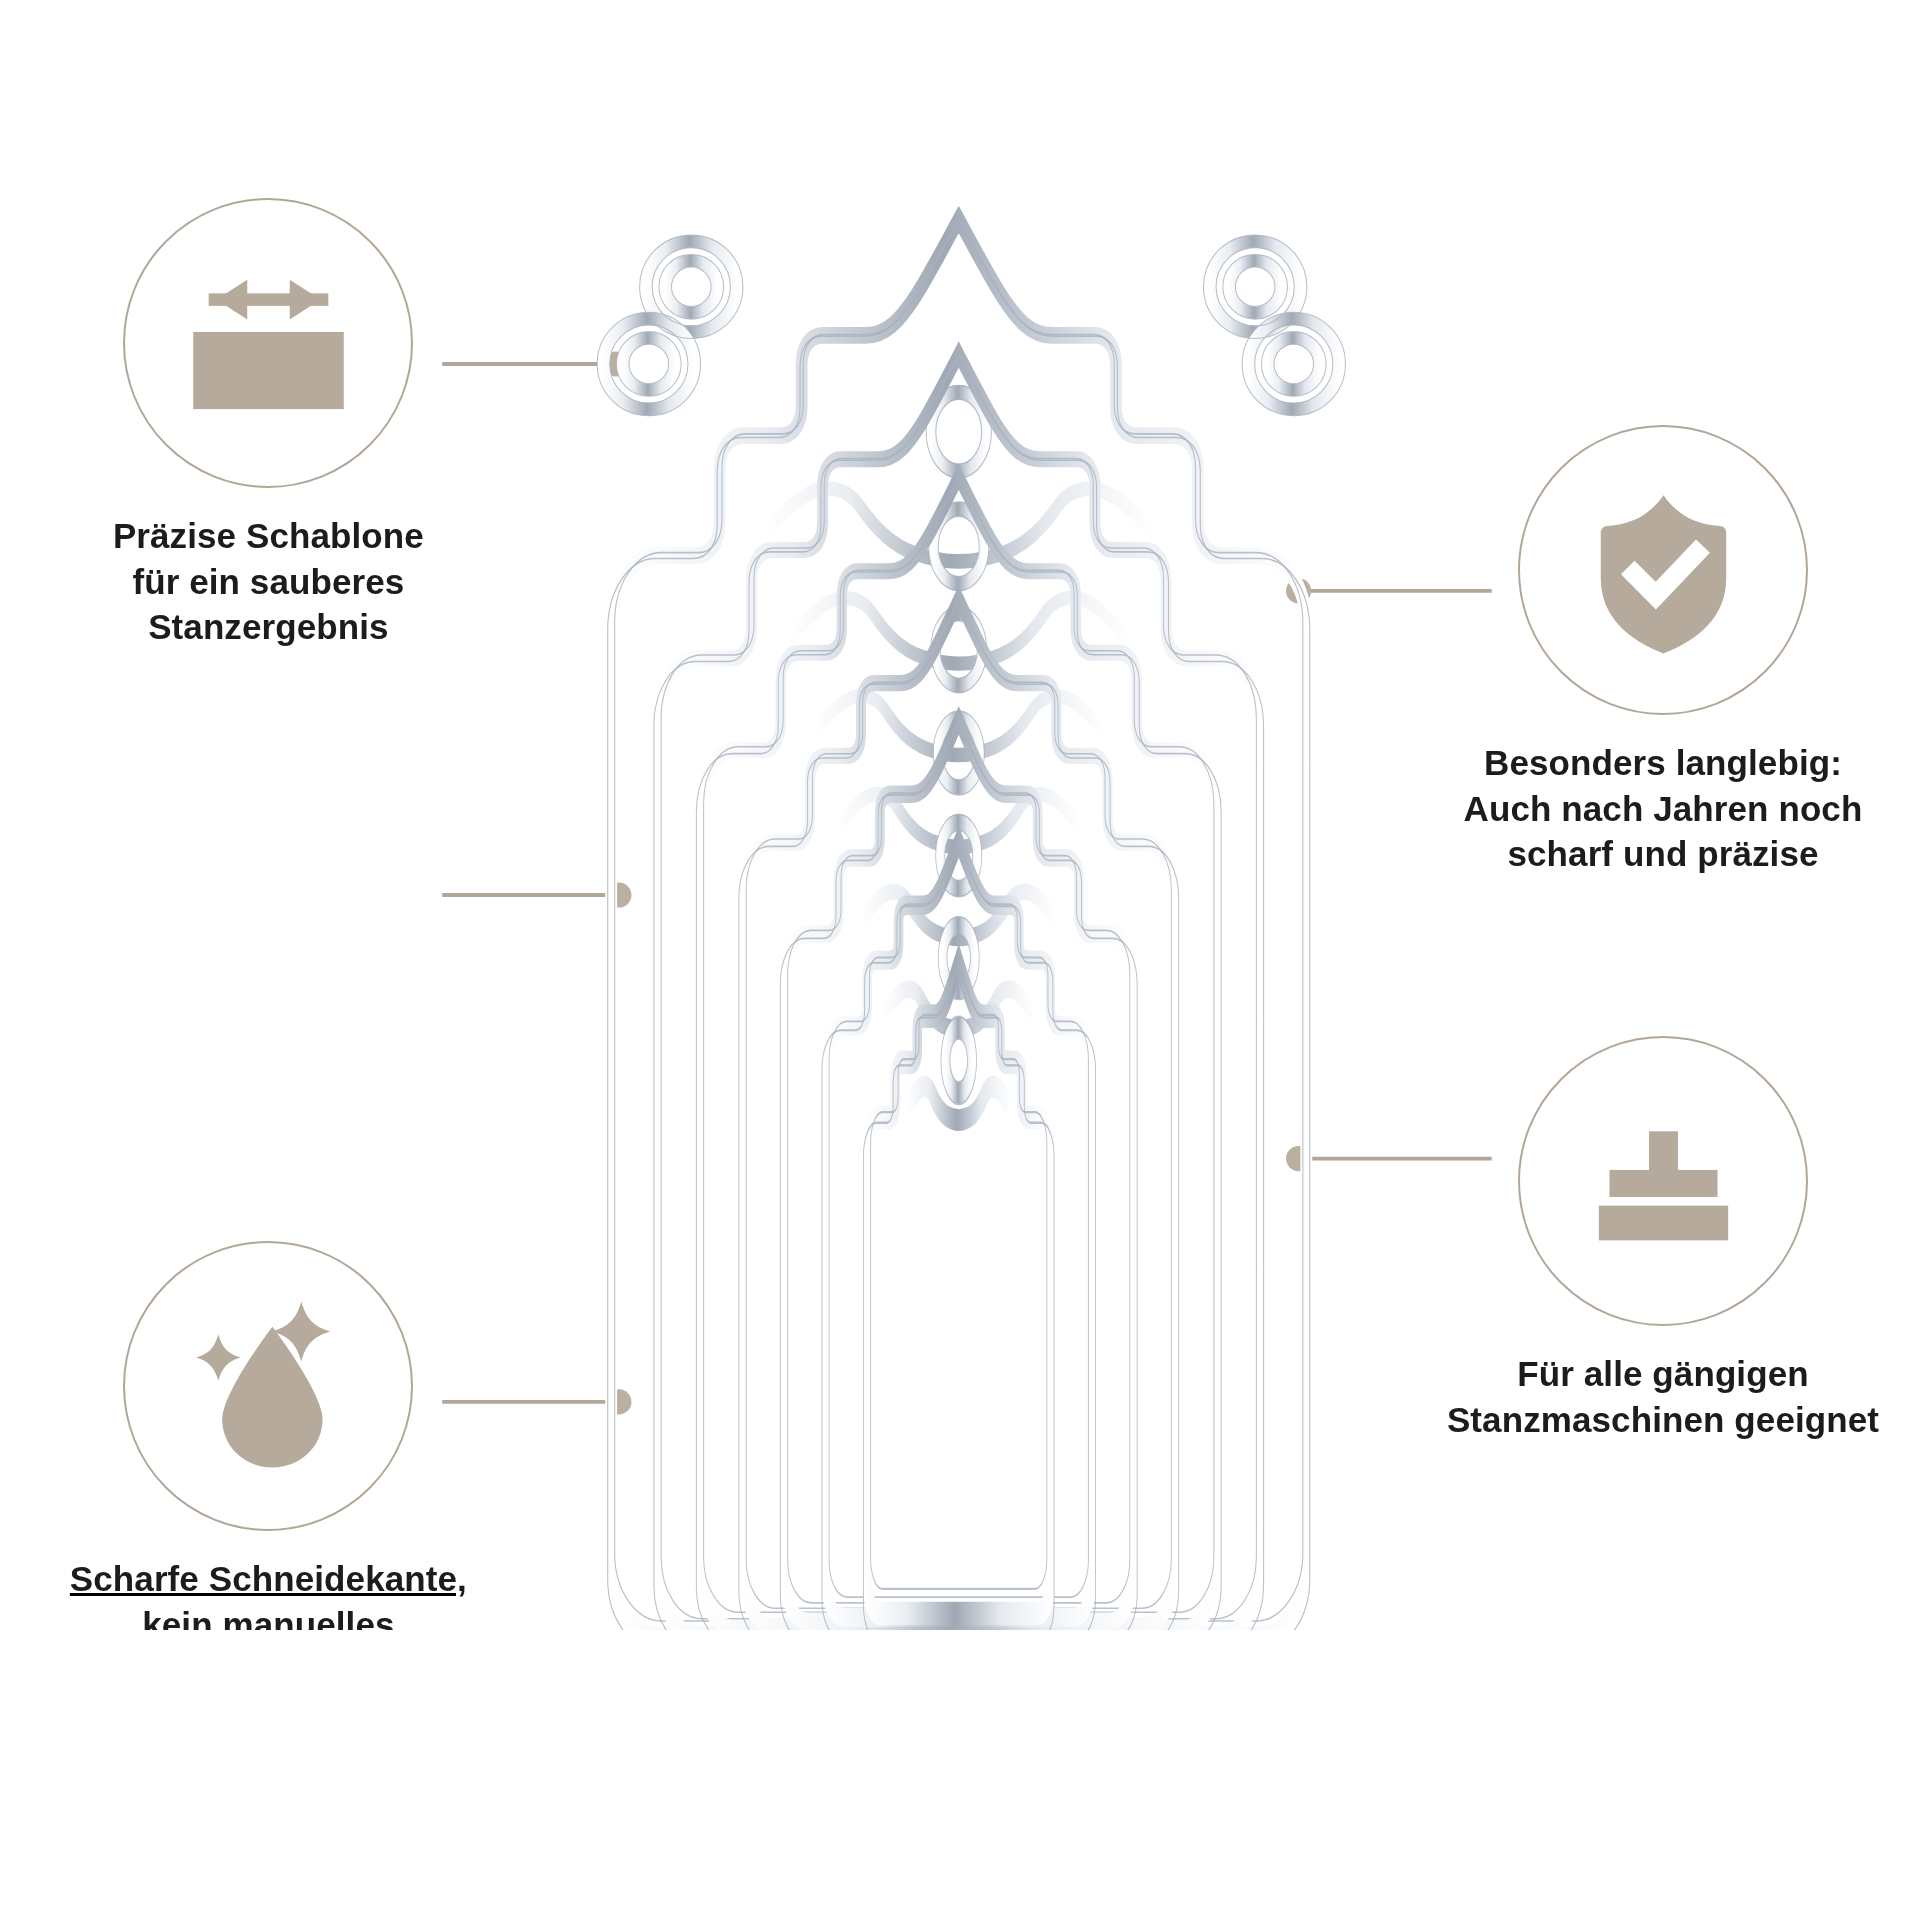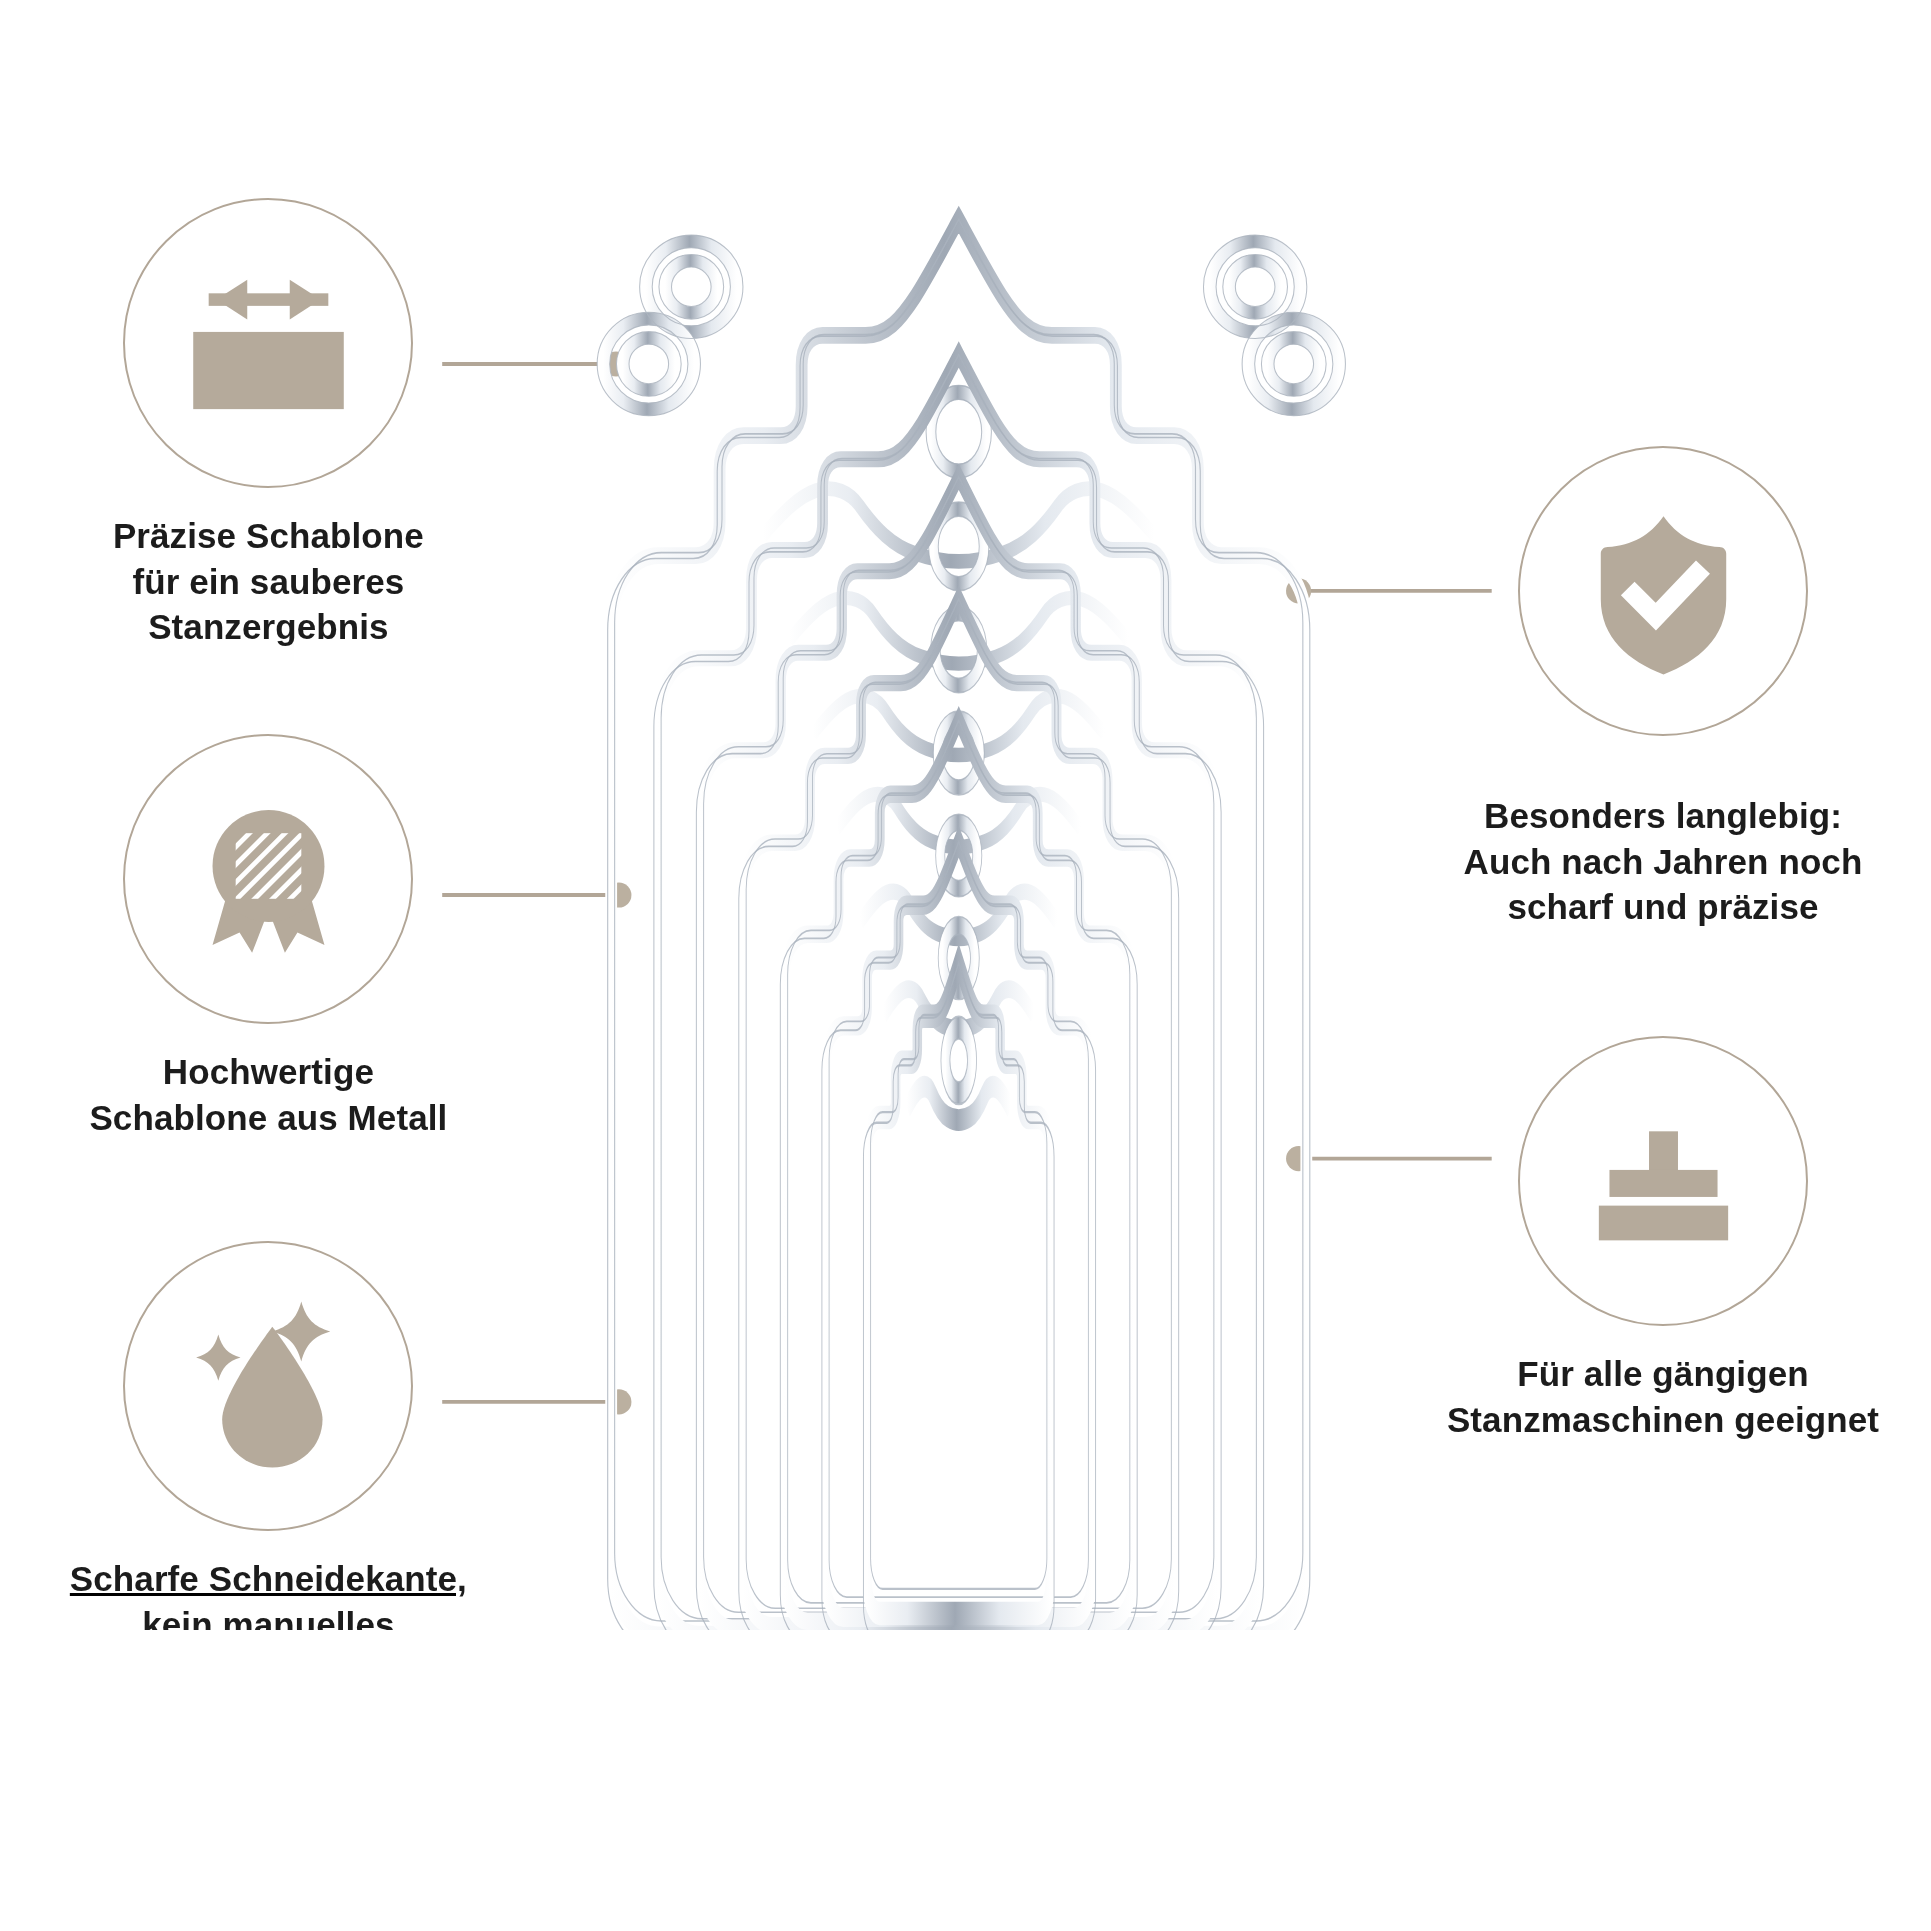--- a/index.html
+++ b/index.html
@@ -290,40 +290,20 @@
             <polygon points="46,54.5 78,34 78,75"></polygon>
             <polygon points="154,54.5 122,34 122,75"></polygon>
           </g>
         </svg>
       </div>
       <div class="caption">Präzise Schablone
 für ein sauberes
 Stanzergebnis</div>
     </div>
 
-    <div class="feature left" style="top:734px;">
-      <div class="circle">
-        <svg width="193" height="193" viewBox="0 0 200 200">
-          <defs>
-            <pattern id="hatch" width="13" height="13" patternTransform="rotate(45)" patternUnits="userSpaceOnUse">
-              <rect width="13" height="13" fill="#B5AA9B"></rect>
-              <rect width="5" height="13" fill="#ffffff"></rect>
-            </pattern>
-          </defs>
-          <g fill="#B5AA9B">
-            <polygon points="58,112 42,168 70,155 83,176 103,124"></polygon>
-            <polygon points="142,112 158,168 130,155 117,176 97,124"></polygon>
-          </g>
-          <circle cx="100" cy="86" r="58" fill="#B5AA9B"></circle>
-          <rect x="66" y="52" width="68" height="68" fill="url(#hatch)"></rect>
-        </svg>
-      </div>
-      <div class="caption">Hochwertige
-Schablone aus Metall</div>
-    </div>
 
     <div class="feature left" style="top:1241px;text-decoration:underline;">
       <div class="circle">
         <svg width="193" height="193" viewBox="0 0 200 200">
           <g fill="#B5AA9B">
             <path d="M104,38 C104,38 156,106 156,134
                      C156,162 133,184 104,184
                      C75,184 52,162 52,134
                      C52,106 104,38 104,38 Z"></path>
             <path d="M134,12 C139,30 147,38 164,43
@@ -335,21 +315,21 @@
                      C44,80 38,74 25,70
                      C38,66 44,60 48,46 Z"></path>
           </g>
         </svg>
       </div>
       <div class="caption">Scharfe Schneidekante,
 kein manuelles
 Nachschneiden notwendig</div>
     </div>
 
-    <div class="feature right" style="top:446px;gap:32px;">
+    <div class="feature right" style="top:425px;">
       <div class="circle">
         <svg width="193" height="193" viewBox="0 0 200 200">
           <path d="M100,22
                    C114,42 132,52 158,54
                    C162,54 165,57 165,61
                    L165,108
                    C165,148 136,172 100,186
                    C64,172 35,148 35,108
                    L35,61
                    C35,57 38,54 42,54

